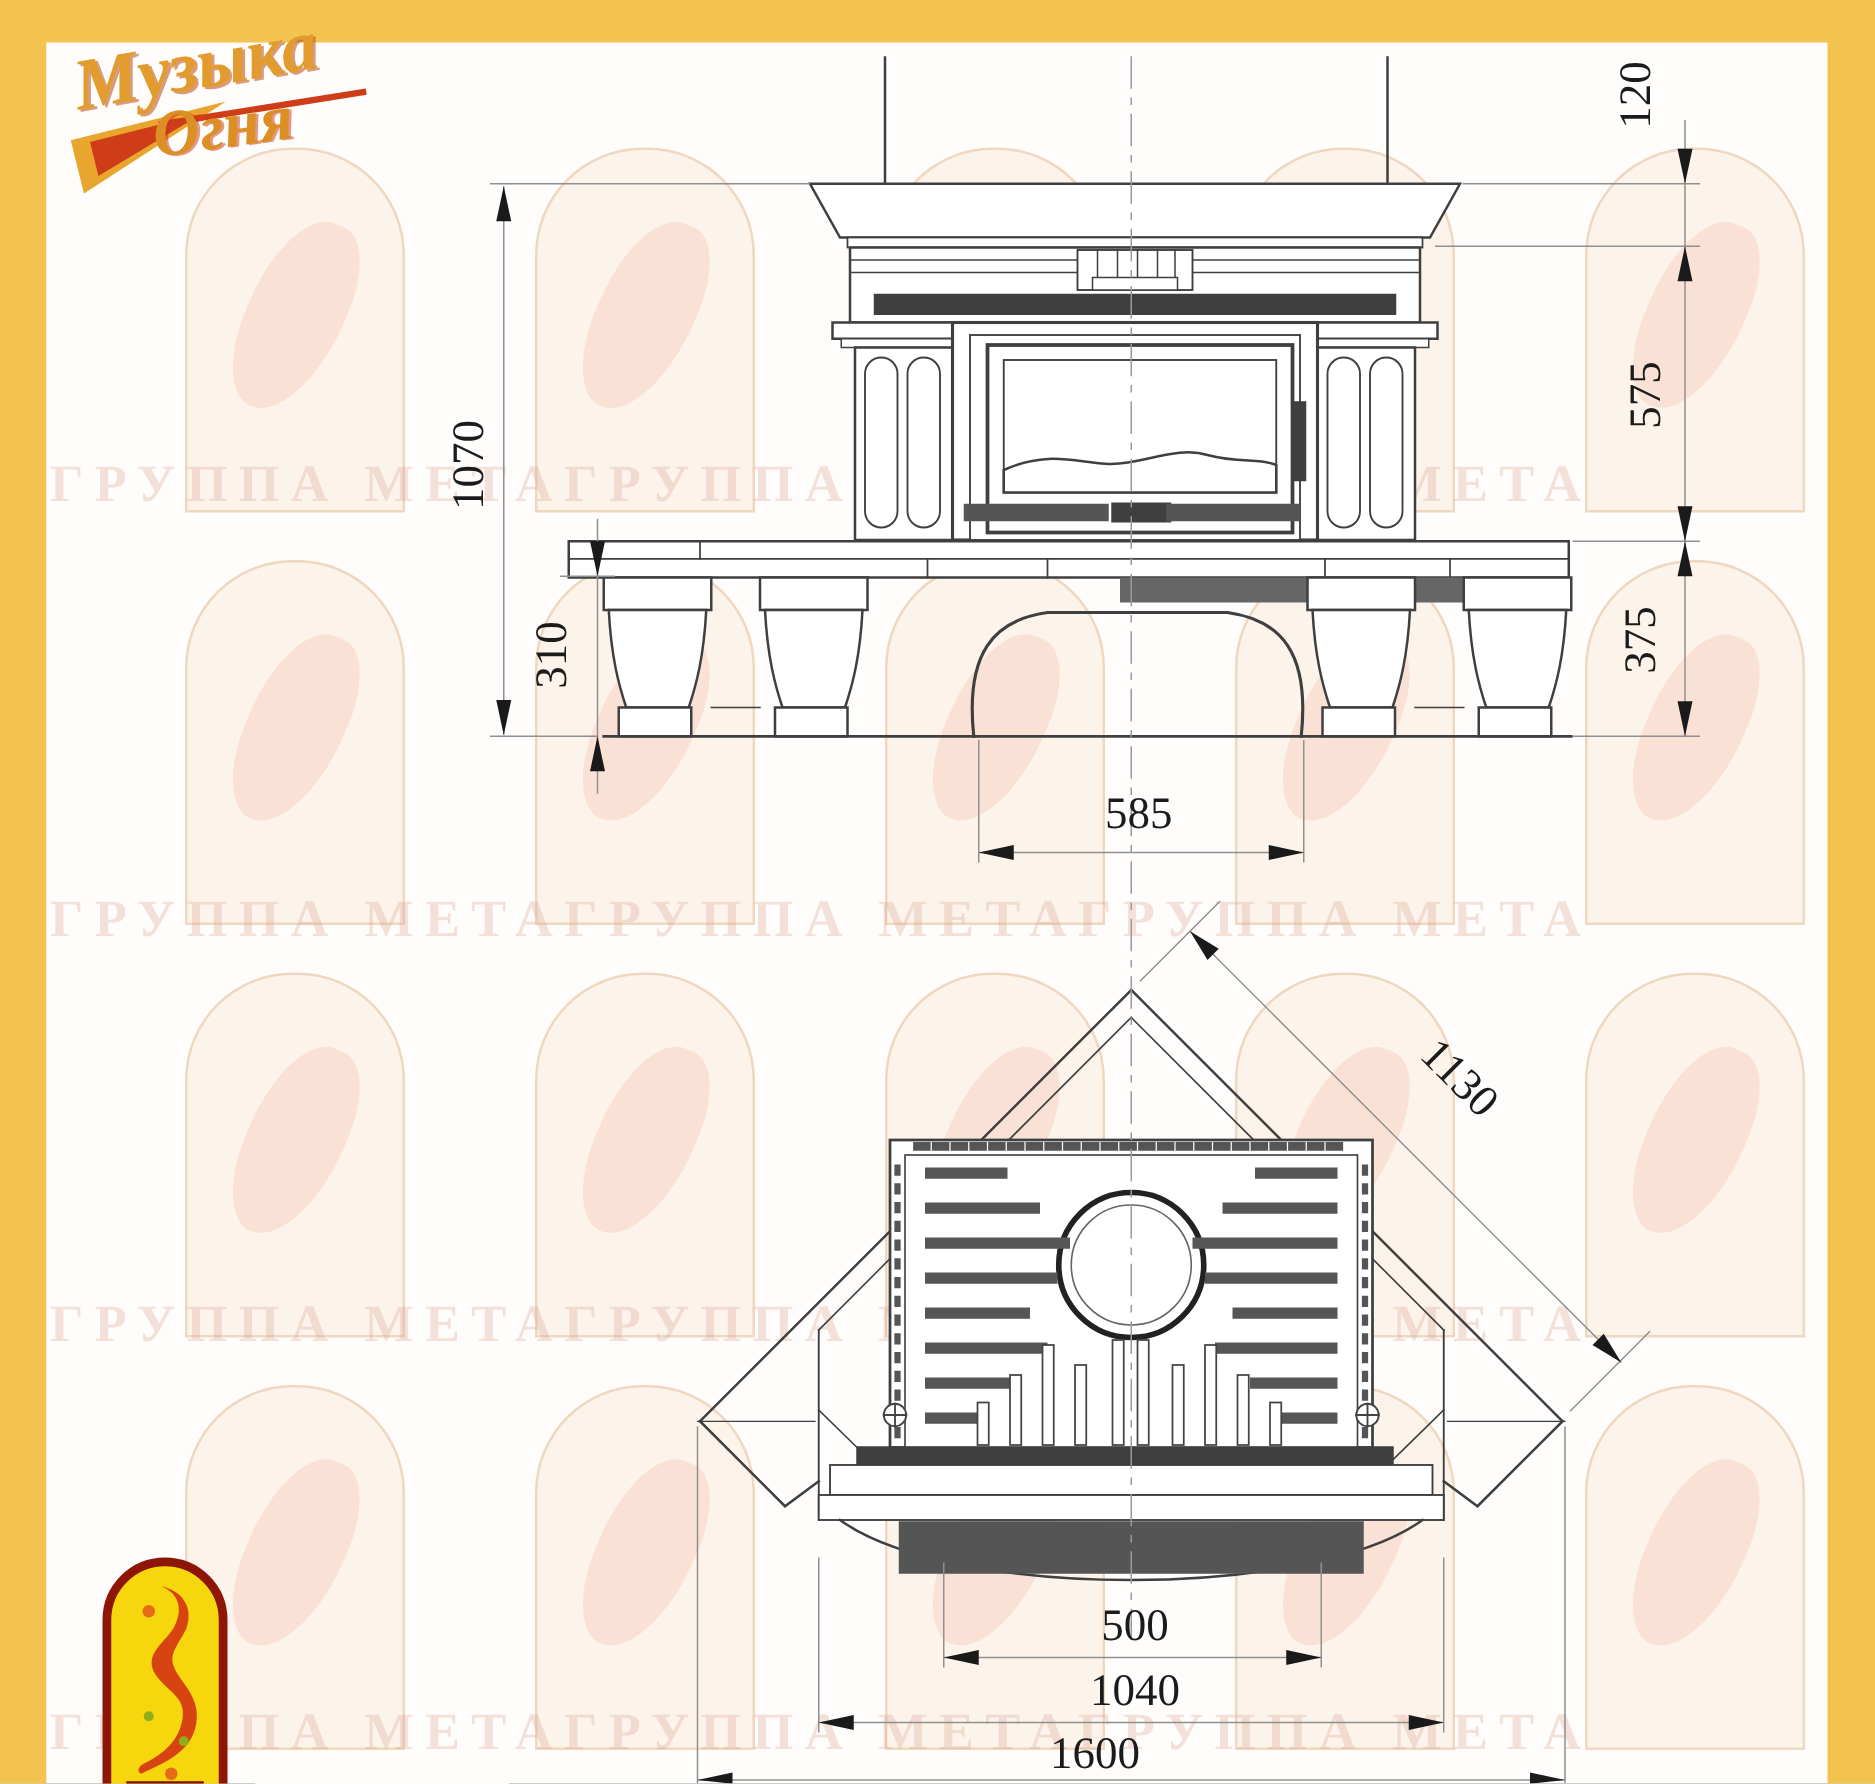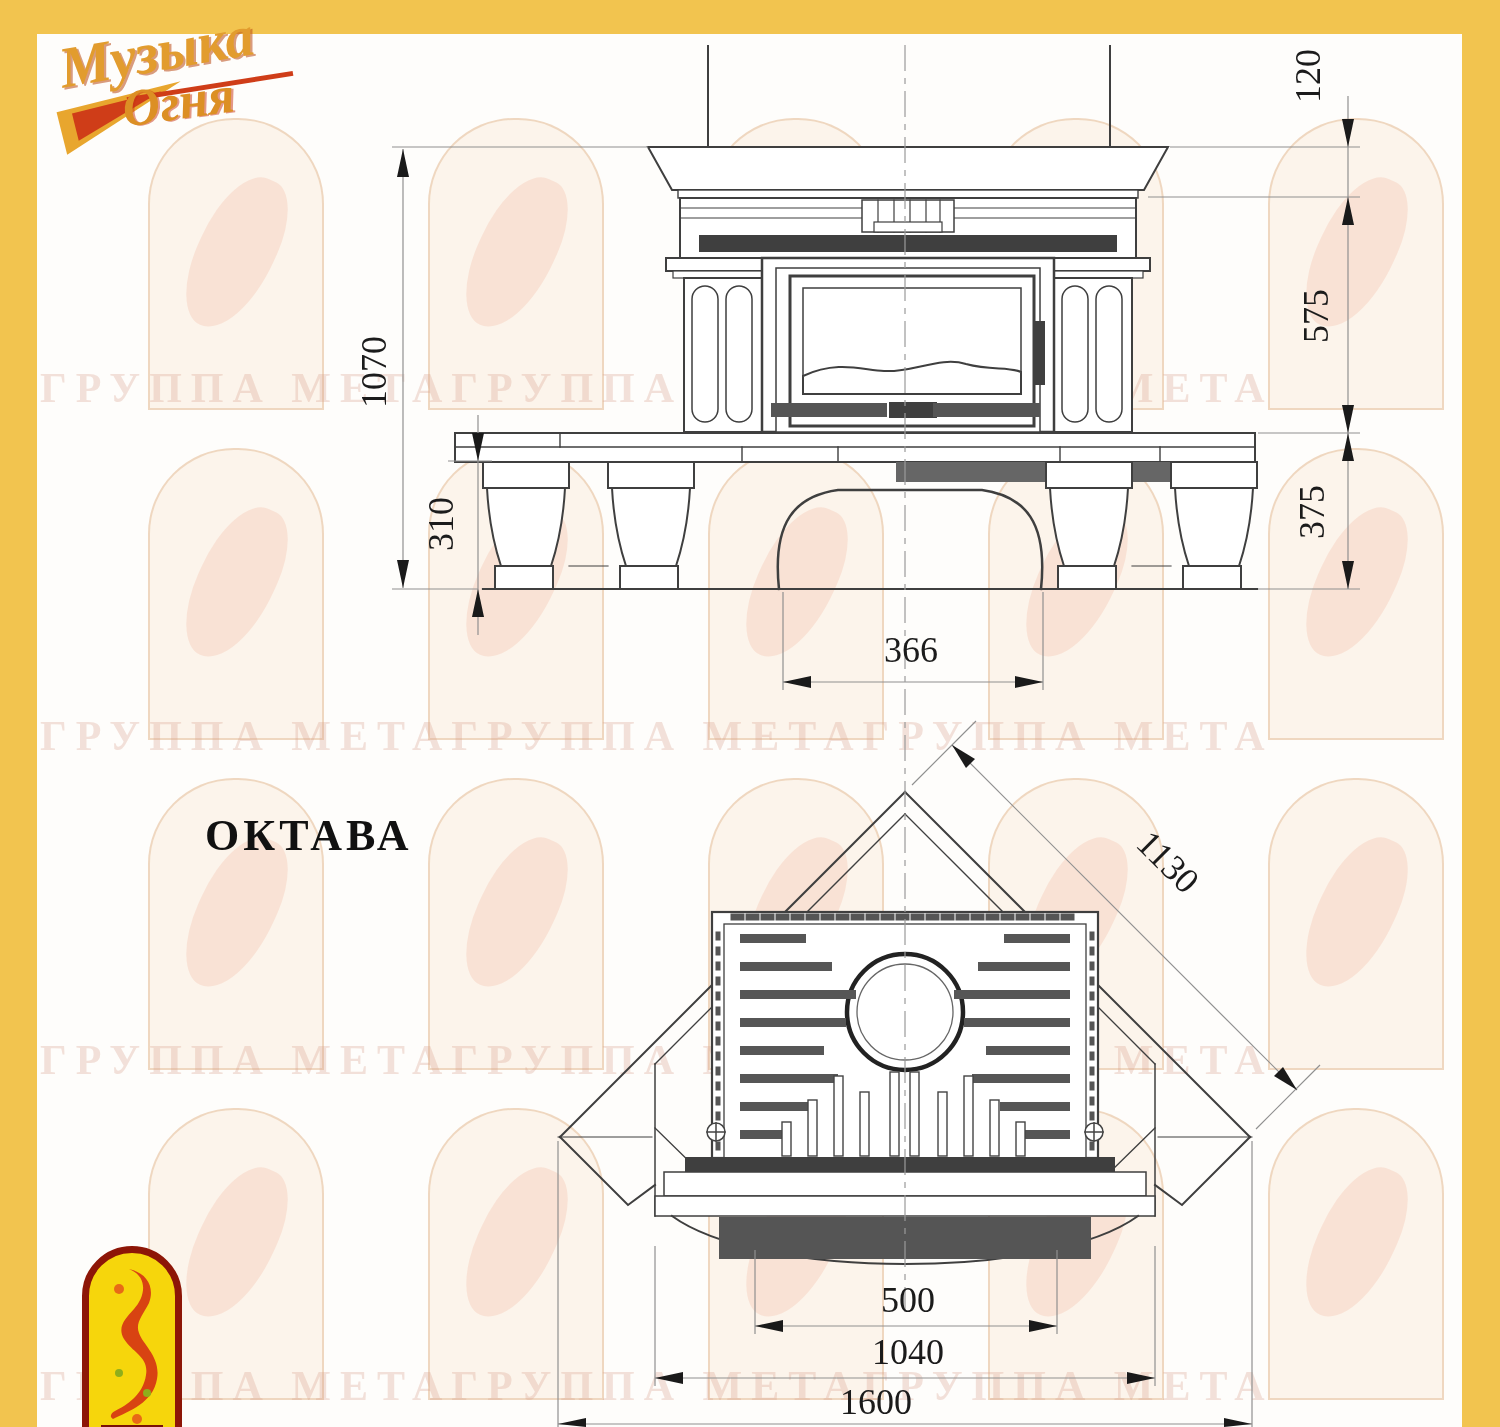--- a/index.html
+++ b/index.html
@@ -251,27 +251,26 @@
     </g>
 
     <line x1="905" y1="45" x2="905" y2="1312" stroke="#9a9a9a" stroke-width="1.2" stroke-dasharray="26 7 6 7"></line>
   </svg>
 
   <div class="dim rot" style="left:374px;top:372px">1070</div>
   <div class="dim rot" style="left:441px;top:524px">310</div>
   <div class="dim rot" style="left:1308px;top:76px">120</div>
   <div class="dim rot" style="left:1316px;top:316px">575</div>
   <div class="dim rot" style="left:1312px;top:512px">375</div>
-  <div class="dim" style="left:911px;top:650px">366</div>
+  <div class="dim" style="left:911px;top:650px">585</div>
   <div class="dim rot45" style="left:1168px;top:862px">1130</div>
   <div class="dim" style="left:908px;top:1300px">500</div>
   <div class="dim" style="left:908px;top:1352px">1040</div>
   <div class="dim" style="left:876px;top:1402px">1600</div>
 
-  <div class="title">ОКТАВА</div>
 
   <div class="logo">
     <div class="logo-sw1"></div>
     <div class="logo-sw2"></div>
     <div class="logo-streak"></div>
     <div class="logo-w1">Музыка</div>
     <div class="logo-w2">Огня</div>
   </div>
 
   <div class="emblem">

